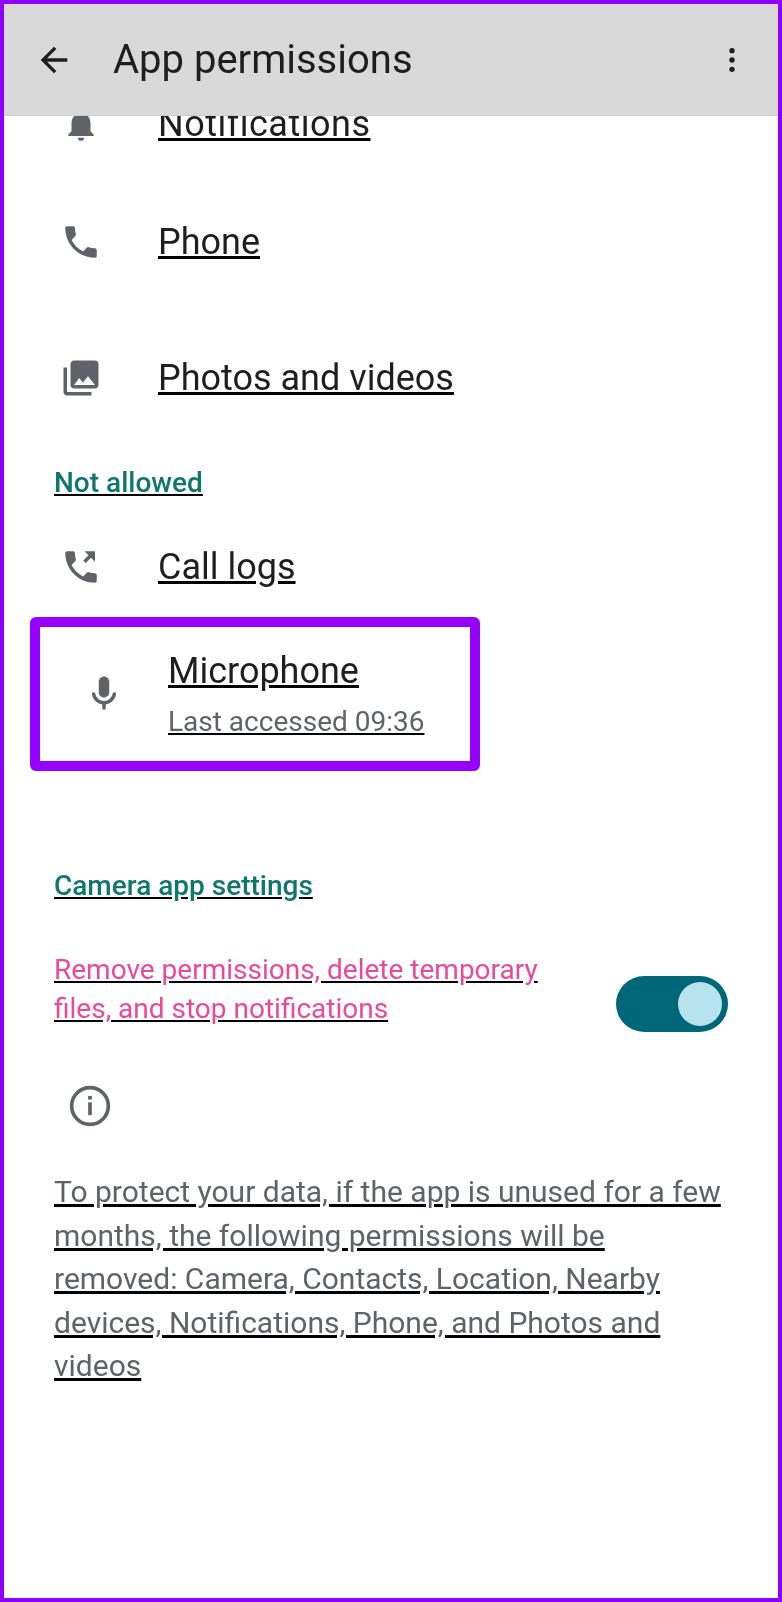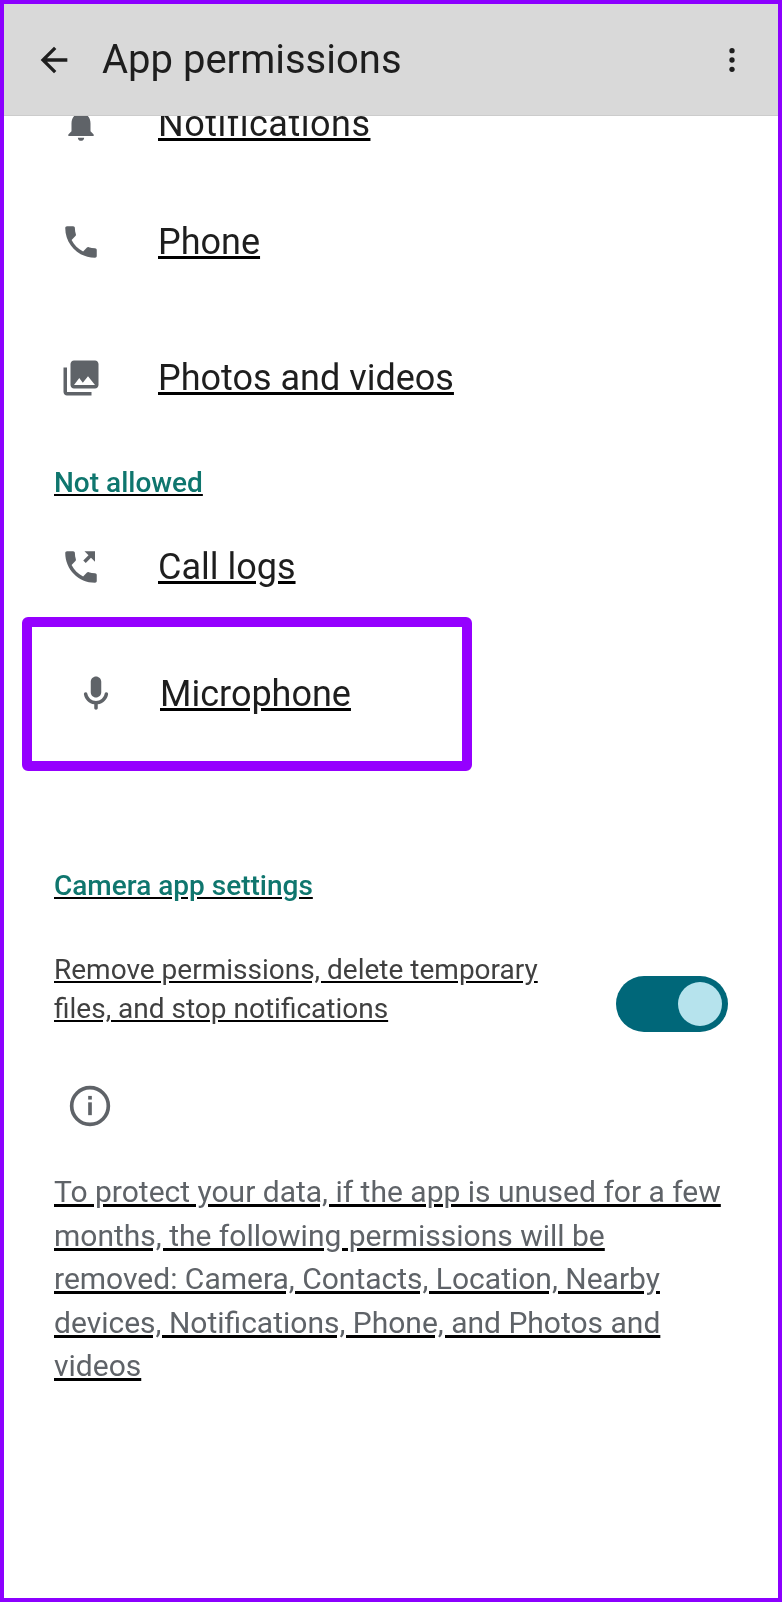--- a/index.html
+++ b/index.html
@@ -16,20 +16,21 @@
       overflow: hidden;
       position: relative;
     }
     .header {
       background: #d9d9d9;
       height: 112px;
       display: flex;
       align-items: center;
       padding: 12px 14px;
       border-bottom: 1px solid #ccc;
+      gap: 11px;
     }
     .back-arrow {
       width: 48px;
       height: 48px;
       display: flex;
       align-items: center;
       justify-content: center;
       margin-right: 24px;
       margin-left: 12px;
       cursor: pointer;
@@ -107,21 +108,21 @@
     }
     .gap-large {
       height: 36px;
     }
     .gap-xlarge {
       height: 60px;
     }
     .highlighted {
       border: 10px solid #9500ff;
       border-radius: 6px;
-      margin-left: 18px;
+      margin-left: 26px;
       margin-right: auto;
       width: 450px;
       min-height: 154px;
       padding: 16px 0;
     }
     .highlighted .icon-slot {
       width: 128px;
     }
     .pause-section {
       display: flex;
@@ -132,21 +133,21 @@
       flex: 1;
       padding-right: 40px;
     }
     .pause-title {
       font-size: 36px;
       color: #1e1e1e;
       line-height: 1.35;
     }
     .pause-subtitle {
       font-size: 28px;
-      color: #404040;
+      color: #ec4899;
       line-height: 1.4;
       margin-top: 8px;
     }
     .toggle {
       width: 112px;
       height: 56px;
       background: #006779;
       border-radius: 28px;
       position: relative;
       cursor: pointer;
@@ -253,20 +254,21 @@
   </div>
 
   <div class="perm-item highlighted">
     <div class="icon-slot">
       <svg width="42" height="42" viewBox="0 0 24 24">
         <path d="M12 14c1.66 0 3-1.34 3-3V5c0-1.66-1.34-3-3-3S9 3.34 9 5v6c0 1.66 1.34 3 3 3zm5.91-3c-.49 0-.9.36-.98.85C16.52 14.2 14.47 16 12 16s-4.52-1.8-4.93-4.15c-.08-.49-.49-.85-.98-.85-.61 0-1.09.54-1 1.14.49 3 2.89 5.35 5.91 5.78V20c0 .55.45 1 1 1s1-.45 1-1v-2.08c3.02-.43 5.42-2.78 5.91-5.78.1-.6-.39-1.14-1-1.14z" fill="#5f6368"></path>
       </svg>
     </div>
     <div class="perm-text">
       <div class="perm-title">Microphone</div>
+      <div class="perm-subtitle">Last accessed 09:36</div>
     </div>
   </div>
 
   <div class="gap-xlarge"></div>
 
   <div class="section-header">Camera app settings</div>
 
   <div class="pause-section">
     <div class="pause-text">
       <div class="pause-subtitle">Remove permissions, delete temporary files, and stop notifications</div>

